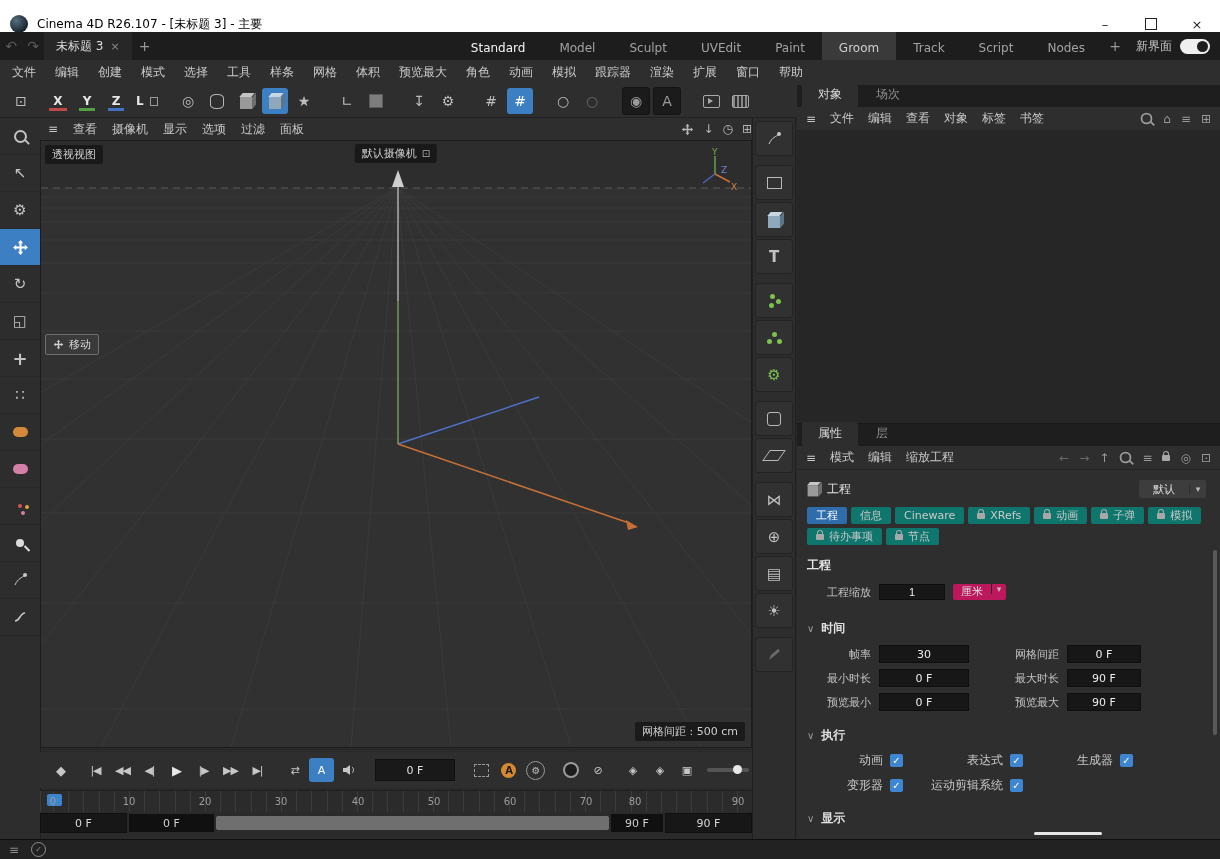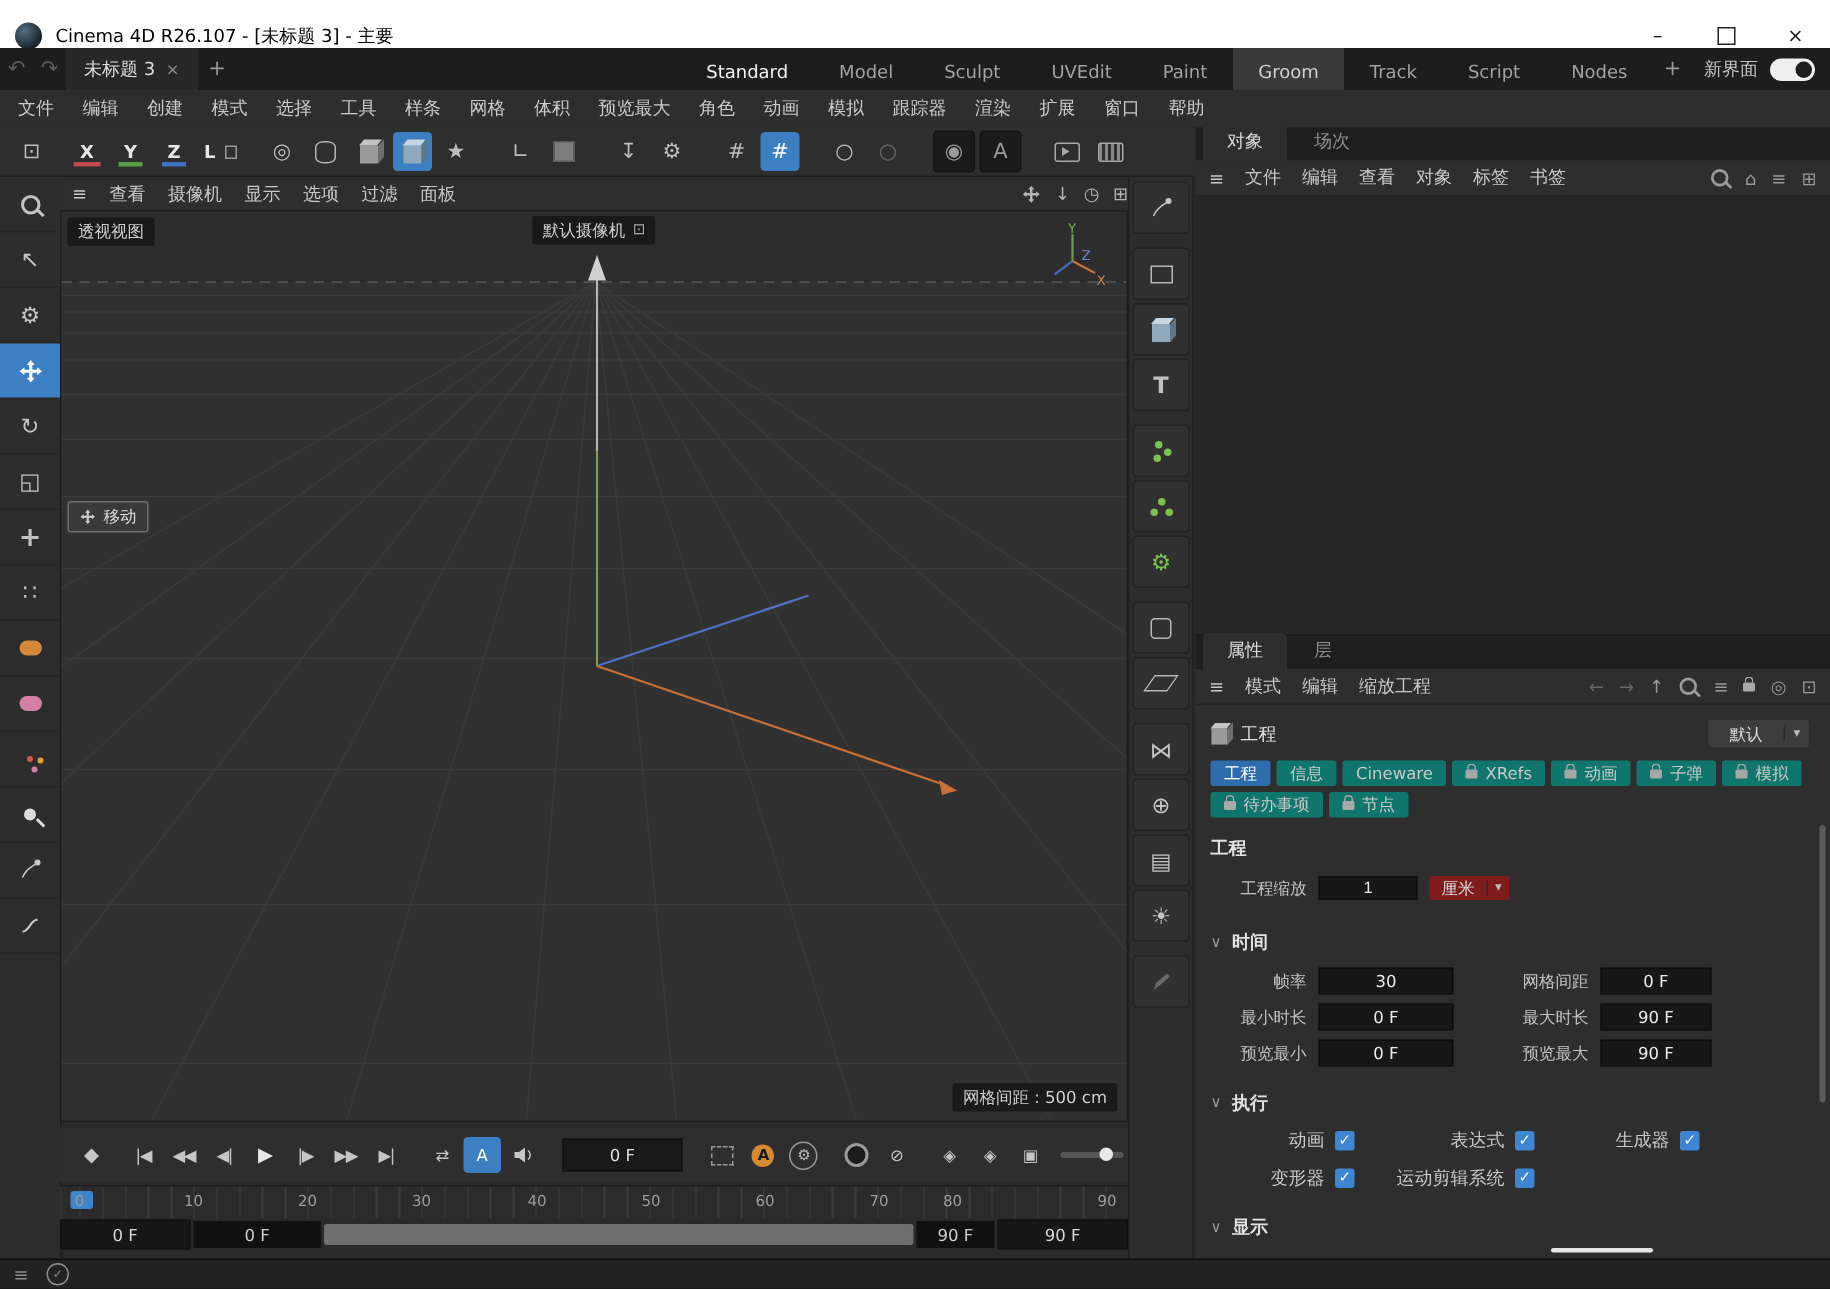--- a/index.html
+++ b/index.html
@@ -129,21 +129,21 @@
   .atab.active{background:#2e6cab;color:#fff;}
   .lockico{width:8px;height:6px;background:#a8a8a8;border-radius:1px;position:relative;display:inline-block;flex:none;}
   .lockico::before{content:'';position:absolute;left:1px;top:-4px;width:4px;height:3px;border:1.5px solid #a8a8a8;border-bottom:none;border-radius:3px 3px 0 0;}
   .sec{font-weight:bold;color:#e4e4e4;margin:12px 0 6px;font-size:12px;}
   .coll{display:flex;align-items:center;gap:7px;margin:16px 0 8px;color:#e0e0e0;font-weight:bold;font-size:12px;}
   .coll .car{color:#9a9a9a;font-weight:normal;font-size:10px;}
   .frow{display:flex;align-items:center;height:24px;gap:8px;}
   .flabel{width:64px;text-align:right;color:#c2c2c2;font-size:11px;flex:none;}
   .ffield{width:66px;height:16px;background:#171717;border:1px solid #0e0e0e;color:#ececec;display:flex;align-items:center;justify-content:center;font-size:11px;}
   input.ffield{box-sizing:content-box;text-align:center;outline:none;padding:0;}
-  .unit{display:flex;align-items:center;background:#7f1d1d;border-radius:2px;height:16px;}
+  .unit{display:flex;align-items:flex-start;background:#be185d;border-radius:2px;height:16px;}
   .unit .txt{padding:0 8px;font-size:11px;color:#ddd;}
   .unit .car{width:14px;text-align:center;border-left:1px solid #2c2c2c;color:#bbb;font-size:9px;}
   .abtn{height:17px;padding:0 10px;background:#3d3d3d;border-radius:2px;color:#cdcdcd;font-size:11px;display:inline-flex;align-items:center;margin-left:20px;}
   .tgrid{display:grid;grid-template-columns:64px 88px 84px 72px;column-gap:8px;row-gap:6px;align-items:center;margin-left:0;}
   .tgrid .flabel{width:auto;}
   .egrid{display:grid;grid-template-columns:100px 120px 110px;row-gap:8px;margin-left:4px;}
   .ecell{display:flex;align-items:center;justify-content:flex-end;gap:7px;padding-right:8px;}
   .cb{width:13px;height:13px;background:#3e86d2;border-radius:2px;color:#fff;font-size:10px;display:flex;align-items:center;justify-content:center;flex:none;}
   .vscroll{position:absolute;right:3px;top:80px;width:4px;height:185px;background:#5a5a5a;border-radius:2px;}
   .hscroll{position:absolute;right:118px;bottom:5px;width:68px;height:3px;background:#e6e6e6;border-radius:2px;}

